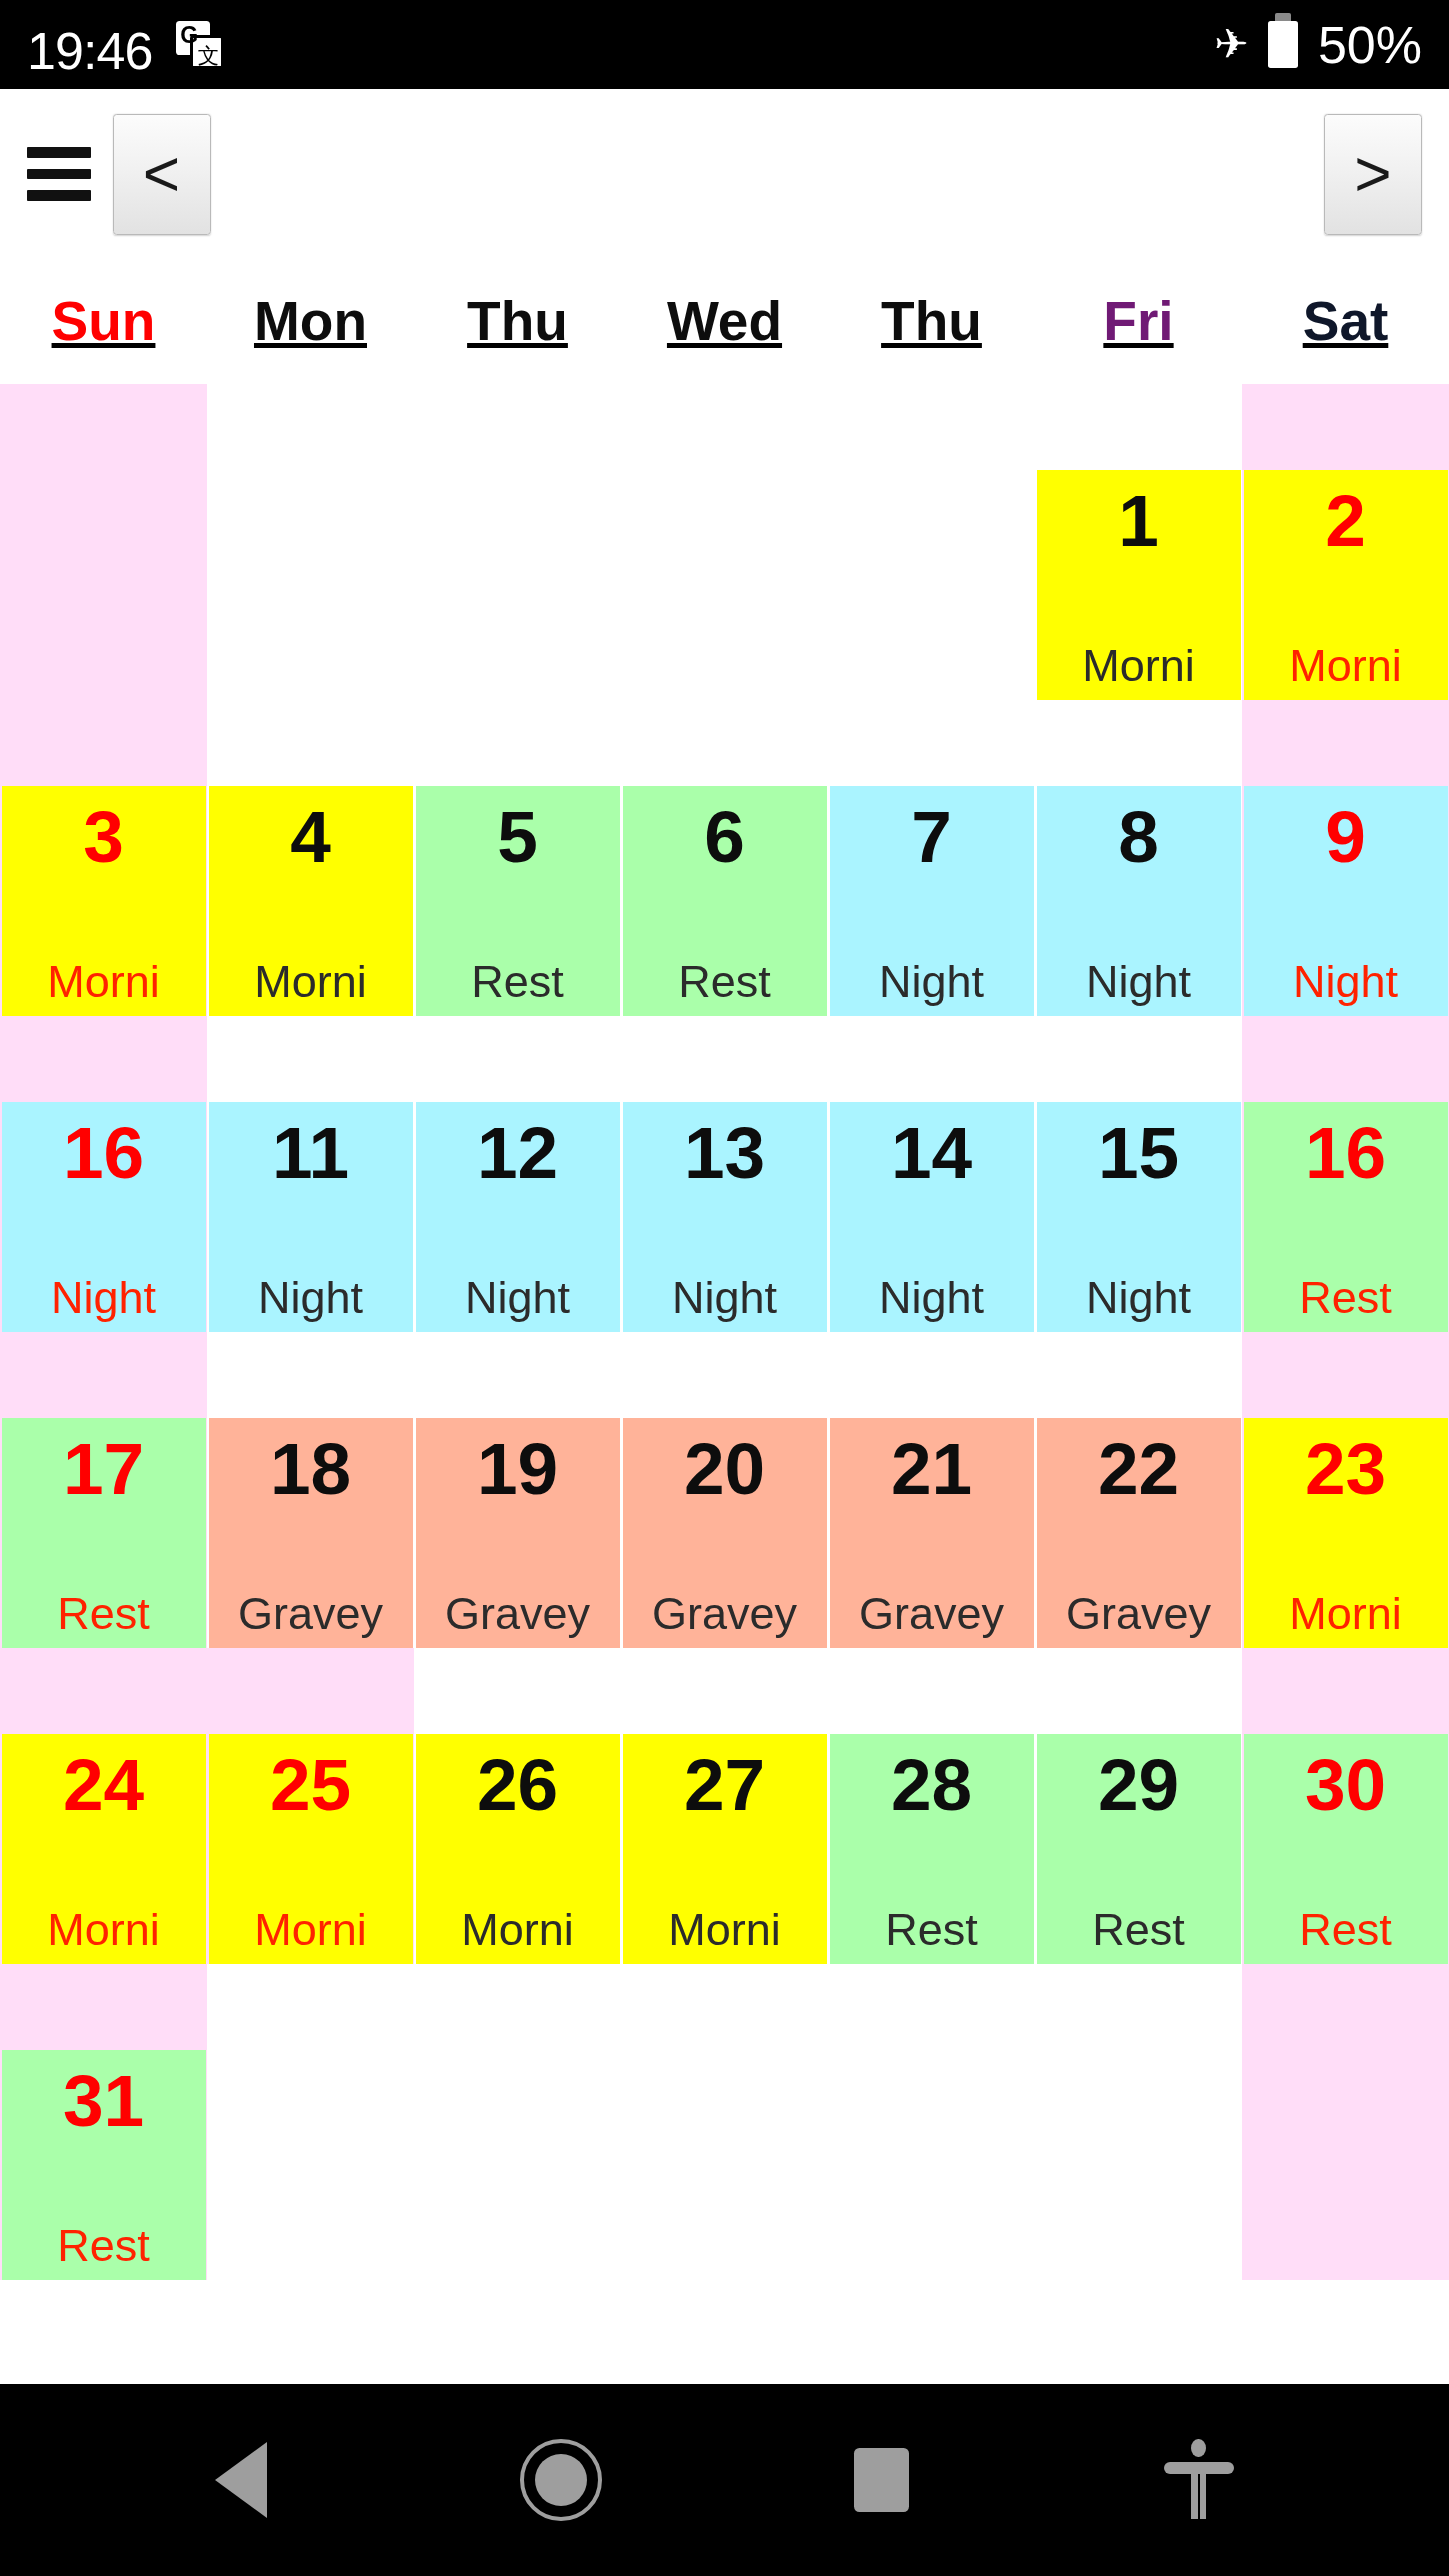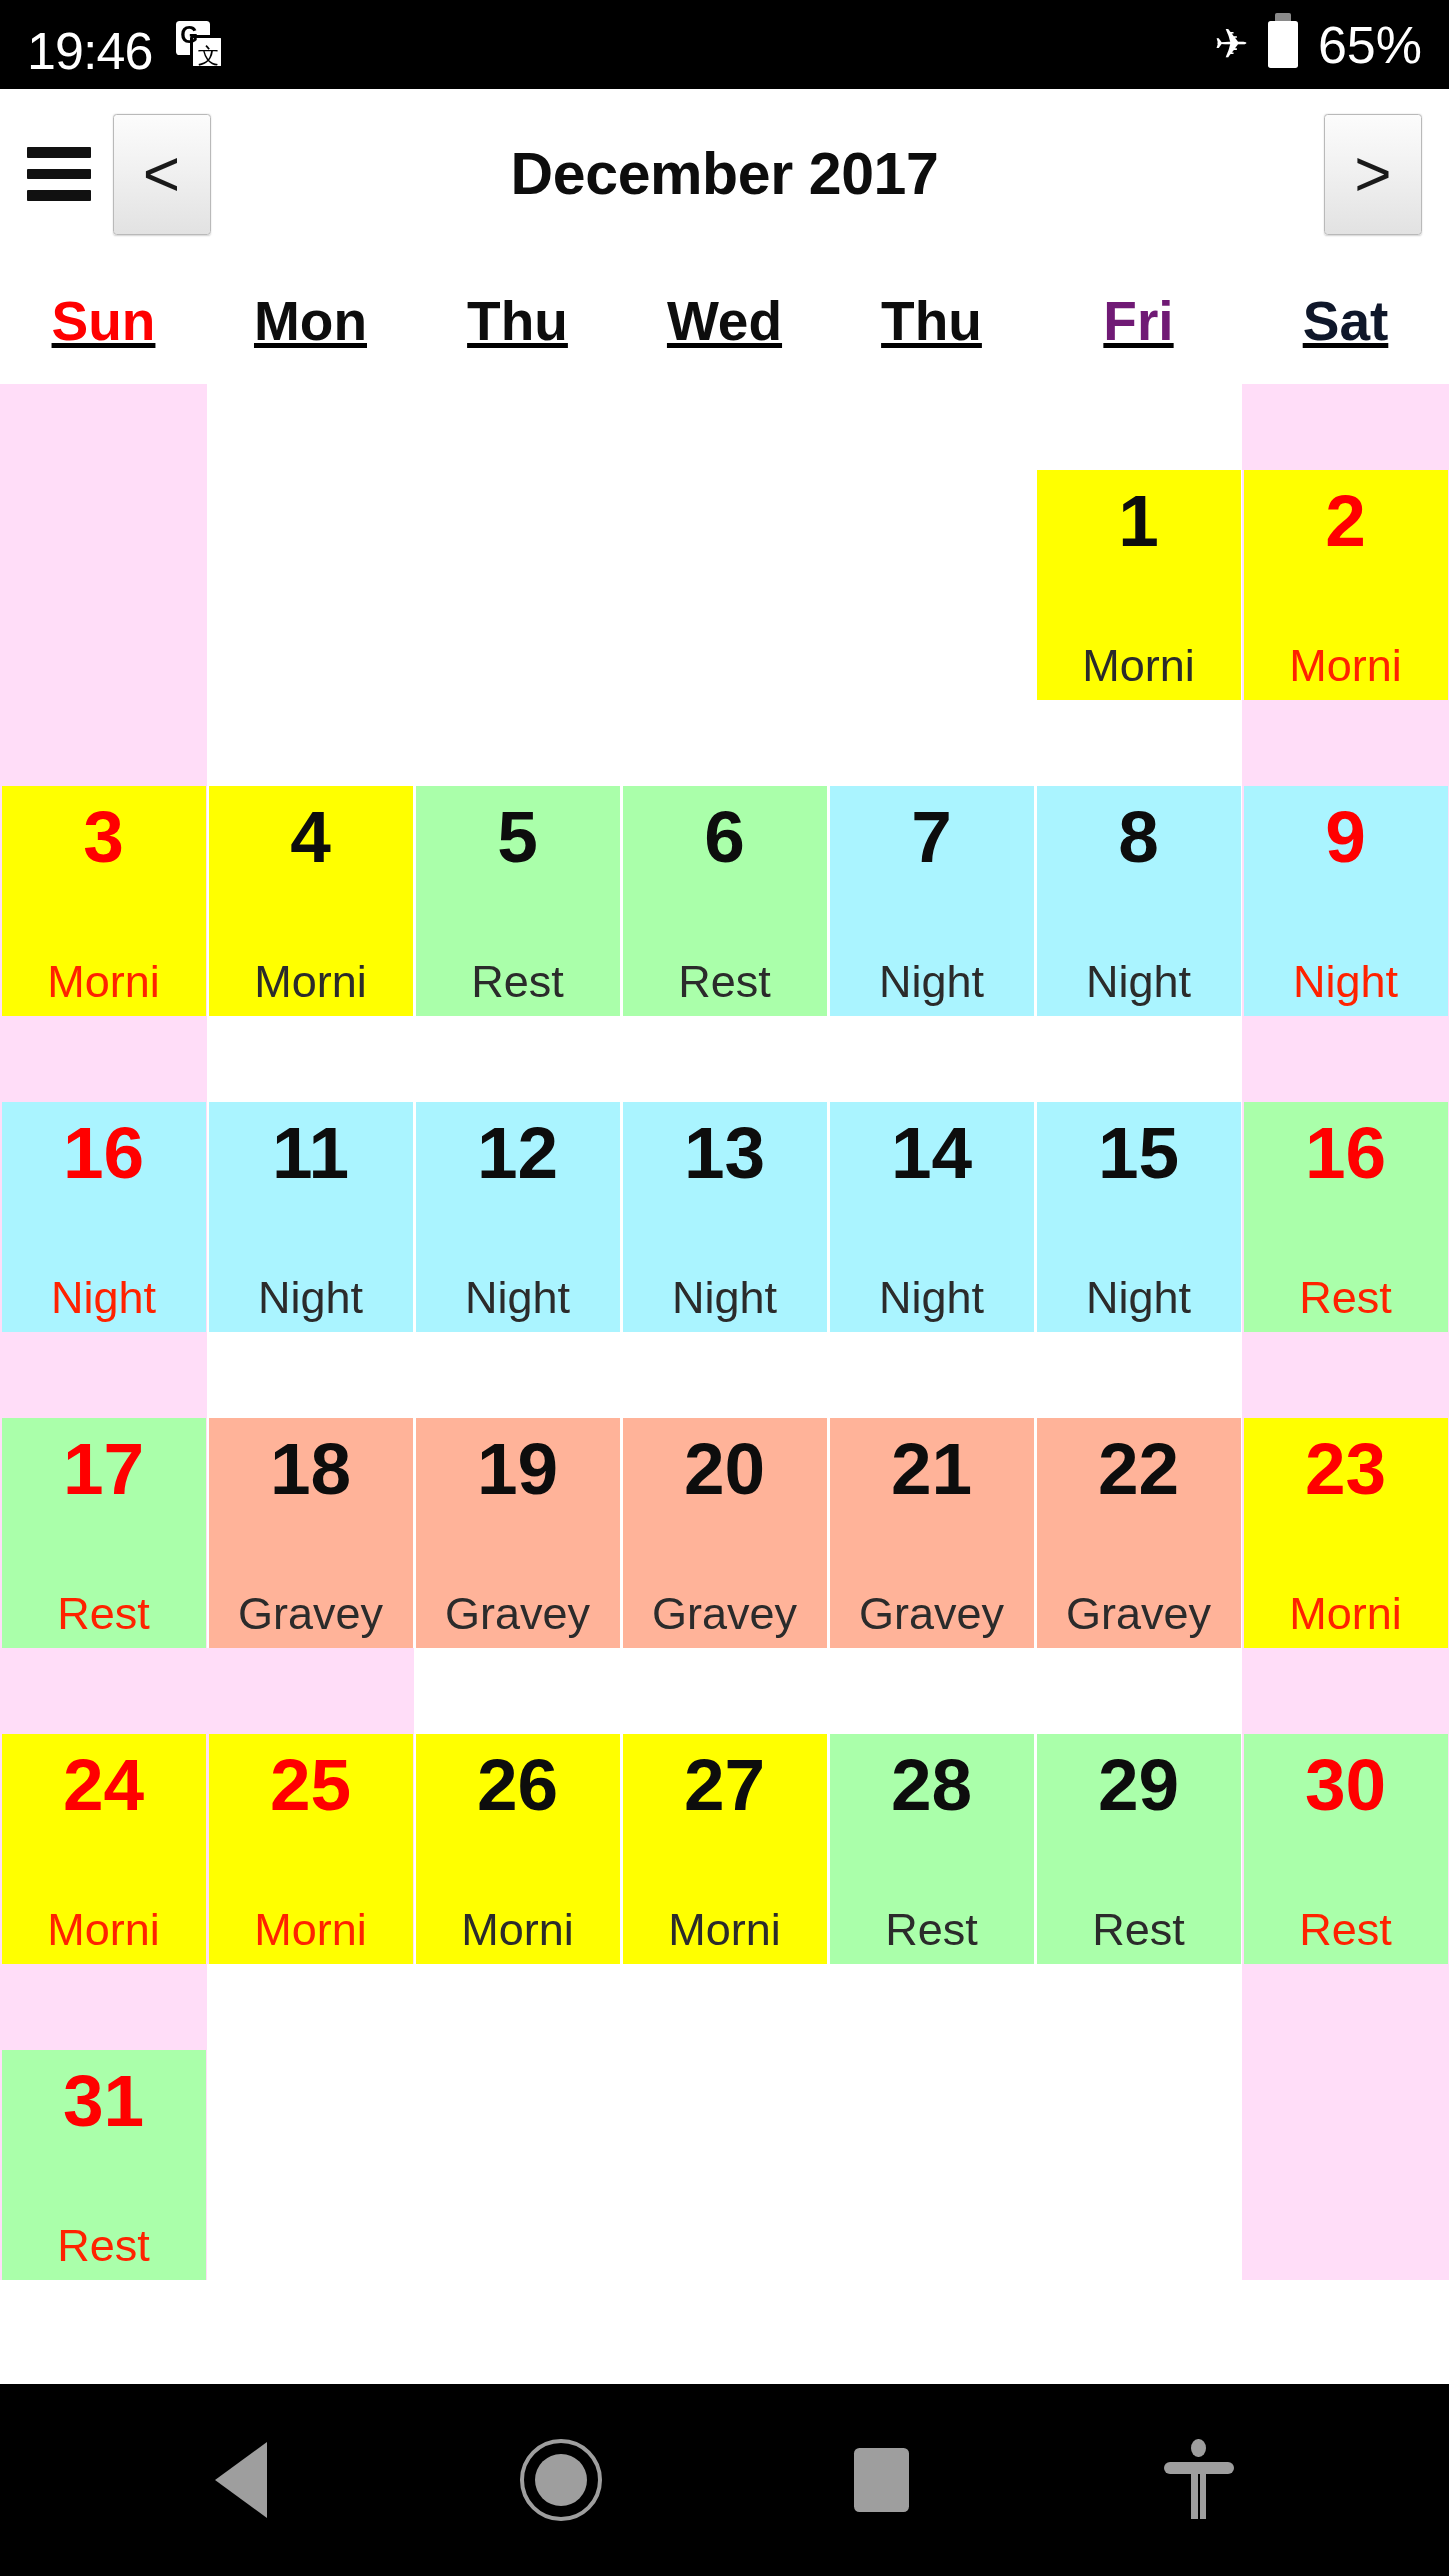--- a/index.html
+++ b/index.html
@@ -170,34 +170,33 @@
   <span id="translate-icon">
     <span class="sq-back"></span>
     <span class="g">G</span>
     <span class="sq-front"></span>
     <span class="cjk">文</span>
   </span>
 
   <span id="status-right">
     <span id="airplane-icon">✈</span>
     <span id="battery-icon"></span>
-    <span id="battery-pct">65%</span>
+    <span id="battery-pct">50%</span>
   </span>
 </div>
 
 <div id="app-header">
   <span id="menu-icon">
     <i></i>
       <i></i>
       <i></i>
   </span>
 
   <div class="nav-btn" id="prev-month-button">&lt;</div>
 
-  <div id="month-title">December 2017</div>
 
   <div class="nav-btn" id="next-month-button">&gt;</div>
 </div>
 
 <div id="weekday-row">
     <div class="weekday" style="color: rgb(255, 0, 0);">Sun</div>
     <div class="weekday" style="color: rgb(13, 13, 13);">Mon</div>
     <div class="weekday" style="color: rgb(13, 13, 13);">Thu</div>
     <div class="weekday" style="color: rgb(13, 13, 13);">Wed</div>
     <div class="weekday" style="color: rgb(13, 13, 13);">Thu</div>

